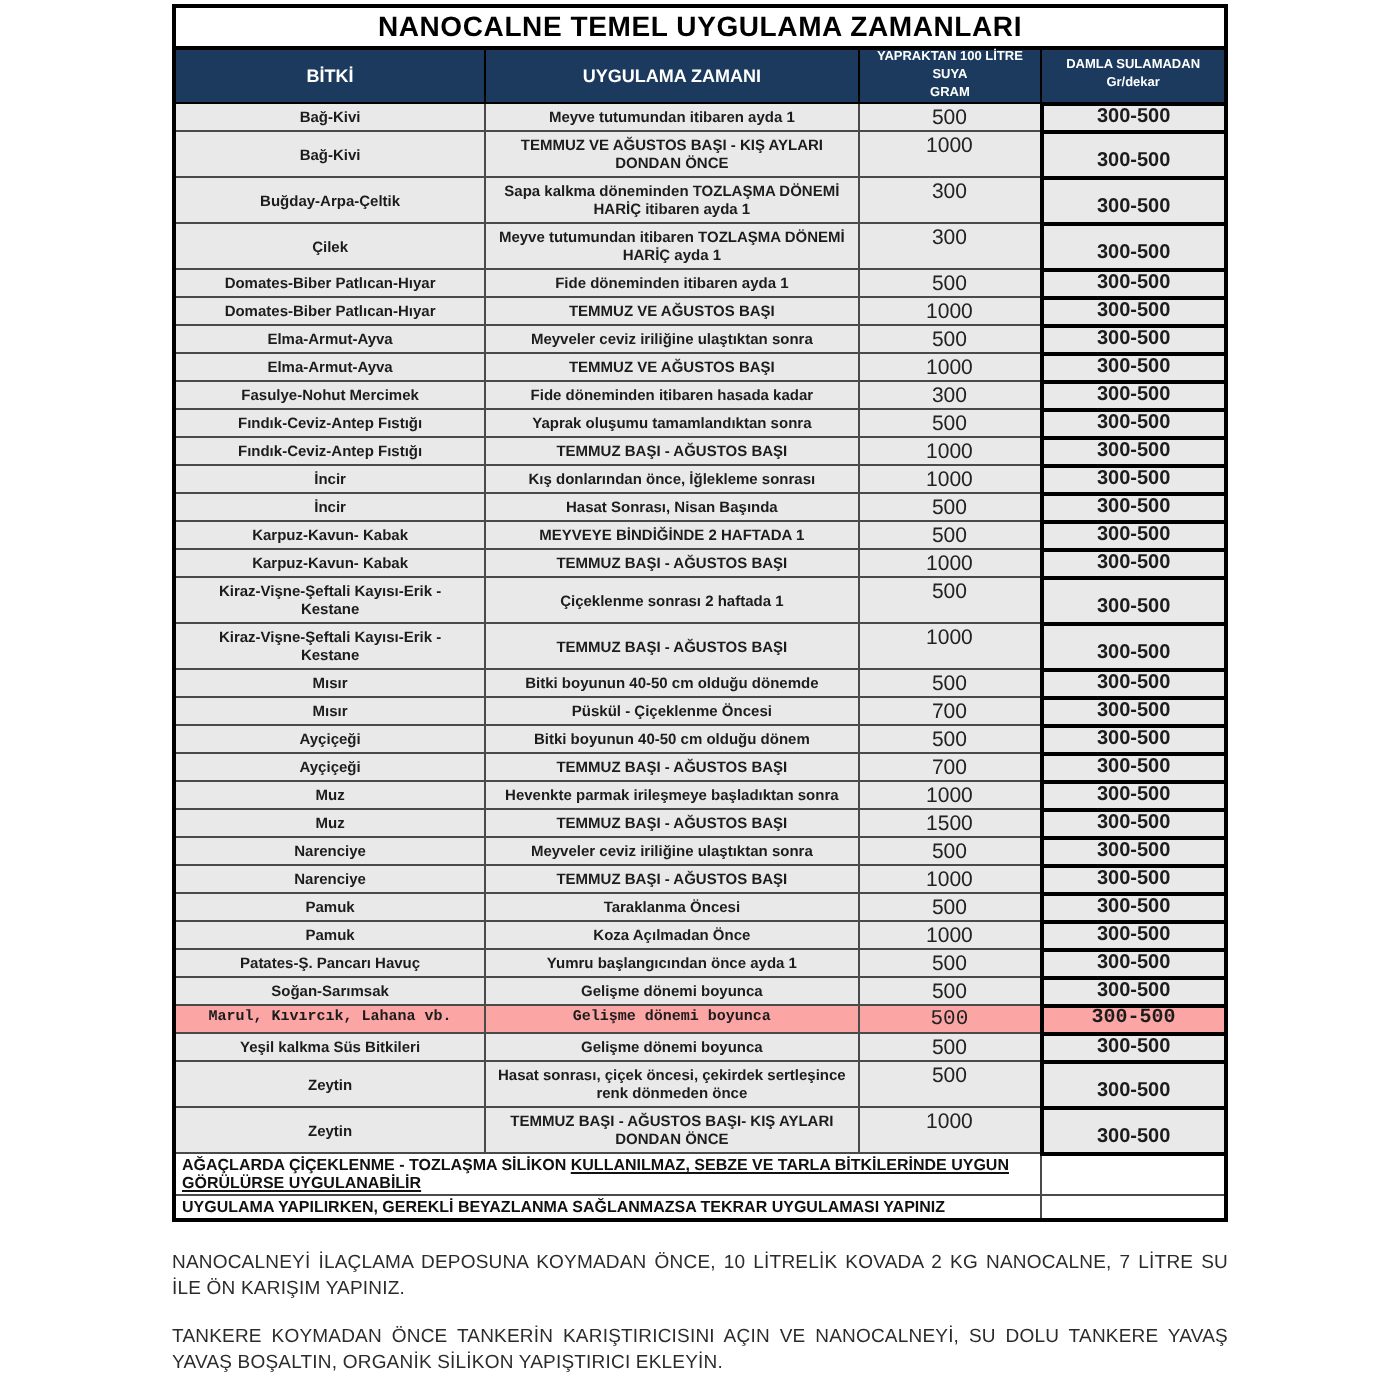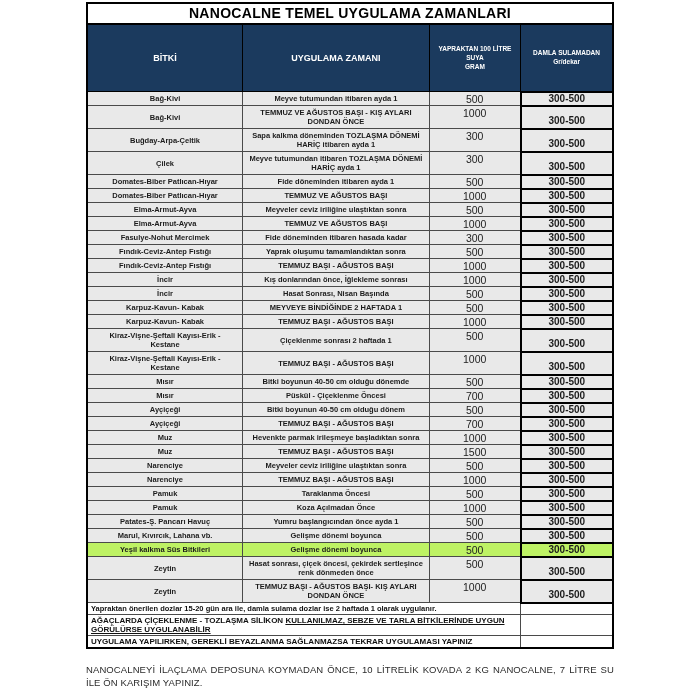--- a/index.html
+++ b/index.html
@@ -22,21 +22,21 @@
   table.app col.c4{width:92px;}
 
   th.title-cell{
     background:#ffffff;color:#000000;font-weight:bold;font-size:14px;
     text-align:center;padding:1px 0 2px 0;border:2px solid var(--border-dark);
     letter-spacing:0.3px;
   }
   tr.head th{
     background:var(--header-bg);color:var(--header-text);
     border:1px solid var(--border-dark);text-align:center;vertical-align:middle;
-    padding:20px 1px;
+    padding:0 1px;
   }
   tr.head th.h-main{font-size:9px;font-weight:bold;}
   tr.head th.h-small{font-size:6.5px;font-weight:bold;line-height:1.35;}
 
   tbody.body-rows td{
     background:var(--row-bg);
     border:1px solid var(--border-cell);
     text-align:center;vertical-align:middle;
     color:var(--text-main);
     white-space:pre-line;
@@ -44,21 +44,21 @@
     overflow:hidden;
   }
   tbody.body-rows tr{height:13px;}
   tbody.body-rows tr.tall{height:23px;}
   tbody.body-rows td.bitki{font-size:7.5px;font-weight:bold;line-height:1.25;}
   tbody.body-rows td.zaman{font-size:7.5px;font-weight:bold;line-height:1.25;margin-left:32px;}
   tbody.body-rows td.gram{font-size:10.5px;font-weight:normal;line-height:1;color:#222;}
   tbody.body-rows td.damla{font-size:10px;font-weight:bold;line-height:1;border:2px solid var(--border-dark);background:var(--row-bg);}
   tbody.body-rows tr.tall td.gram{vertical-align:top;padding-top:2px;}
   tbody.body-rows tr.tall td.damla{vertical-align:bottom;padding-bottom:2px;}
-  tbody.body-rows tr:nth-child(30) td{background:#bef264;}
+  tbody.body-rows tr:nth-child(30) td{background:#fca5a5;font-family:Liberation Mono, monospace;}
 
   tbody.notes td{
     background:#ffffff;border:1px solid var(--border-cell);
     text-align:left;vertical-align:middle;color:#111;
     padding:1px 3px;
   }
   tbody.notes td.note-text{font-weight:bold;}
   .note-sm{font-size:7.5px;}
   .note-md{font-size:8px;}
   .u{text-decoration:underline;}
@@ -269,20 +269,26 @@
             <td class="gram">1000</td>
             <td class="damla">300-500</td>
           </tr>
           <tr class="">
             <td class="bitki">Patates-Ş. Pancarı Havuç</td>
             <td class="zaman">Yumru başlangıcından önce ayda 1</td>
             <td class="gram">500</td>
             <td class="damla">300-500</td>
           </tr>
           <tr class="">
+            <td class="bitki">Soğan-Sarımsak</td>
+            <td class="zaman">Gelişme dönemi boyunca</td>
+            <td class="gram">500</td>
+            <td class="damla">300-500</td>
+          </tr>
+          <tr class="">
             <td class="bitki">Marul, Kıvırcık, Lahana vb.</td>
             <td class="zaman">Gelişme dönemi boyunca</td>
             <td class="gram">500</td>
             <td class="damla">300-500</td>
           </tr>
           <tr class="">
             <td class="bitki">Yeşil kalkma Süs Bitkileri</td>
             <td class="zaman">Gelişme dönemi boyunca</td>
             <td class="gram">500</td>
             <td class="damla">300-500</td>
@@ -296,24 +302,20 @@
           </tr>
           <tr class="tall">
             <td class="bitki">Zeytin</td>
             <td class="zaman">TEMMUZ BAŞI - AĞUSTOS BAŞI- KIŞ AYLARI
 DONDAN ÖNCE</td>
             <td class="gram">1000</td>
             <td class="damla">300-500</td>
           </tr>
         </tbody>
       <tbody class="notes">
-        <tr>
-          <td class="note-text note-sm" colspan="3">Yapraktan önerilen dozlar 15-20 gün ara ile, damla sulama dozlar ise 2 haftada 1 olarak uygulanır.</td>
-          <td></td>
-        </tr>
         <tr>
           <td class="note-text note-md" colspan="3">
             <span>AĞAÇLARDA ÇİÇEKLENME - TOZLAŞMA SİLİKON </span><span class="u">KULLANILMAZ, SEBZE VE TARLA BİTKİLERİNDE  UYGUN GÖRÜLÜRSE UYGULANABİLİR</span>
           </td>
           <td></td>
         </tr>
         <tr>
           <td class="note-text note-md" colspan="3">UYGULAMA YAPILIRKEN, GEREKLİ BEYAZLANMA SAĞLANMAZSA TEKRAR UYGULAMASI YAPINIZ</td>
           <td></td>
         </tr>

